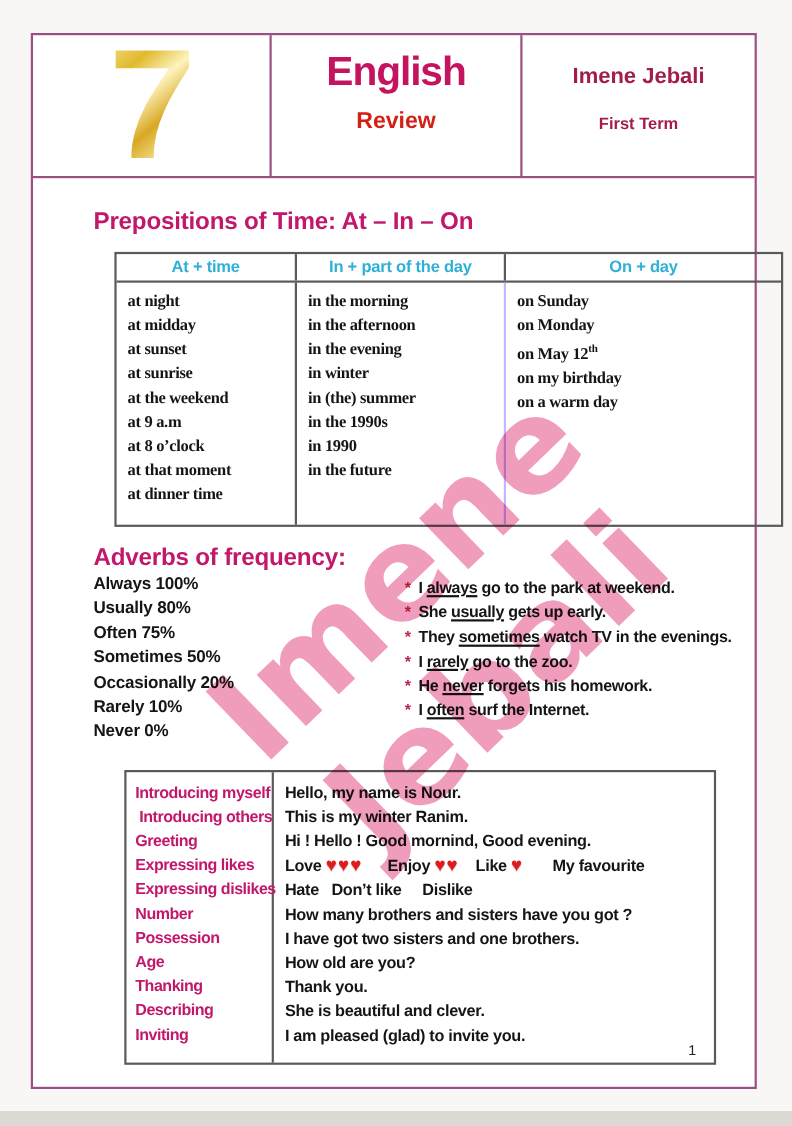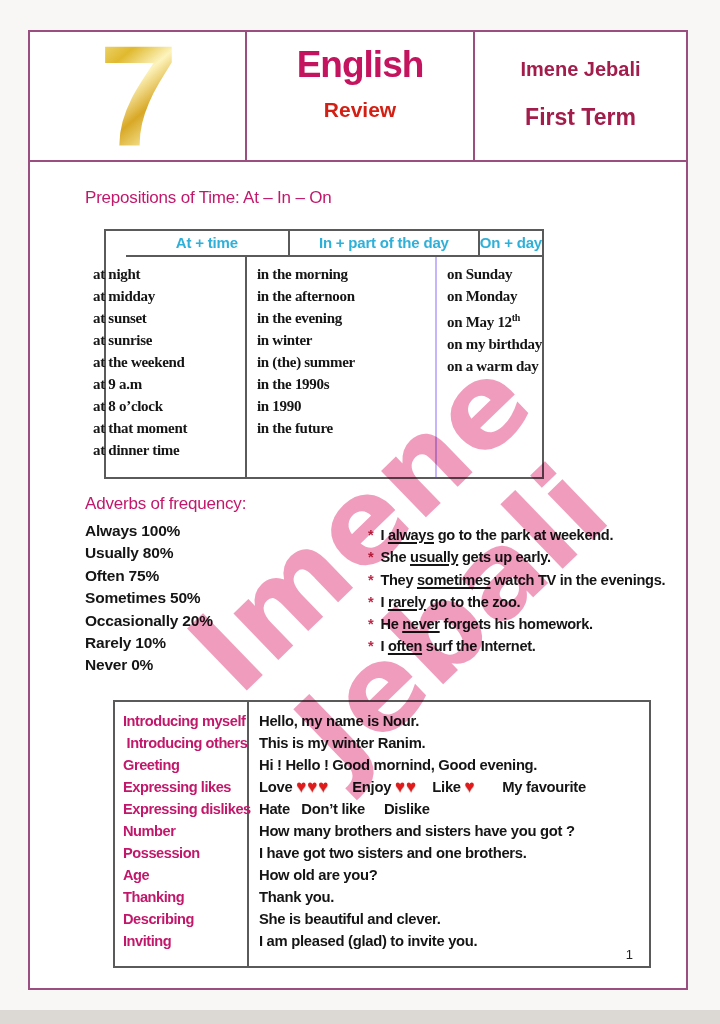--- a/index.html
+++ b/index.html
@@ -33,31 +33,30 @@
       -webkit-background-clip:text; background-clip:text;
       -webkit-text-fill-color:transparent; color:transparent;
       text-shadow:none;
     }
   }
   .hdr-cell2 { width:228px; border-right:2px solid #9b4f80; text-align:center; }
   .subject { margin-top:12px; font-size:37px; font-weight:bold; color:#c4145f; letter-spacing:-1px; }
   .subtitle { margin-top:12px; font-size:21px; font-weight:bold; color:#d32015; }
   .hdr-cell3 { flex:1; text-align:center; }
   .author { margin-top:26px; font-size:20px; font-weight:bold; color:#a21d4b; }
-  .term   { margin-top:23px; font-size:23px; font-weight:bold; color:#a21d4b; }
+  .term   { margin-top:23px; font-size:15px; font-weight:bold; color:#a21d4b; }
   
   .content { position:absolute; top:132px; left:0; right:0; bottom:0; }
-  .sec-title { position:absolute; font-size:17px; font-weight:normal; color:#c2186b; letter-spacing:-0.2px; }
+  .sec-title { position:absolute; font-size:22px; font-weight:bold; color:#c2186b; letter-spacing:-0.2px; }
   #sec1-title { left:55px; top:24px; }
   
   .ptable {
-    position:absolute; left:74px; top:65px; width:440px; height:250px;
+    position:absolute; left:74px; top:65px; width:608px; height:250px;
     border:2px solid #5a5a5a; display:flex; flex-direction:column;
     background:transparent;
-    align-items:flex-end;
   }
   .ptable-head { display:flex; height:26px; border-bottom:2px solid #5a5a5a; }
   .ptable-head > div {
     font-size:15px; font-weight:bold; color:#2fb0d8; text-align:center;
     padding-top:3px; letter-spacing:-0.2px;
   }
   .ptable-body { display:flex; flex:1; }
   .pcol { padding:6px 0 0 10px;font-family:Liberation Serif, serif; }
   .pc1 { width:164px; border-right:2px solid #5a5a5a; }
   .pc2 { width:190px; border-right:2px solid #c4b5fd; }

